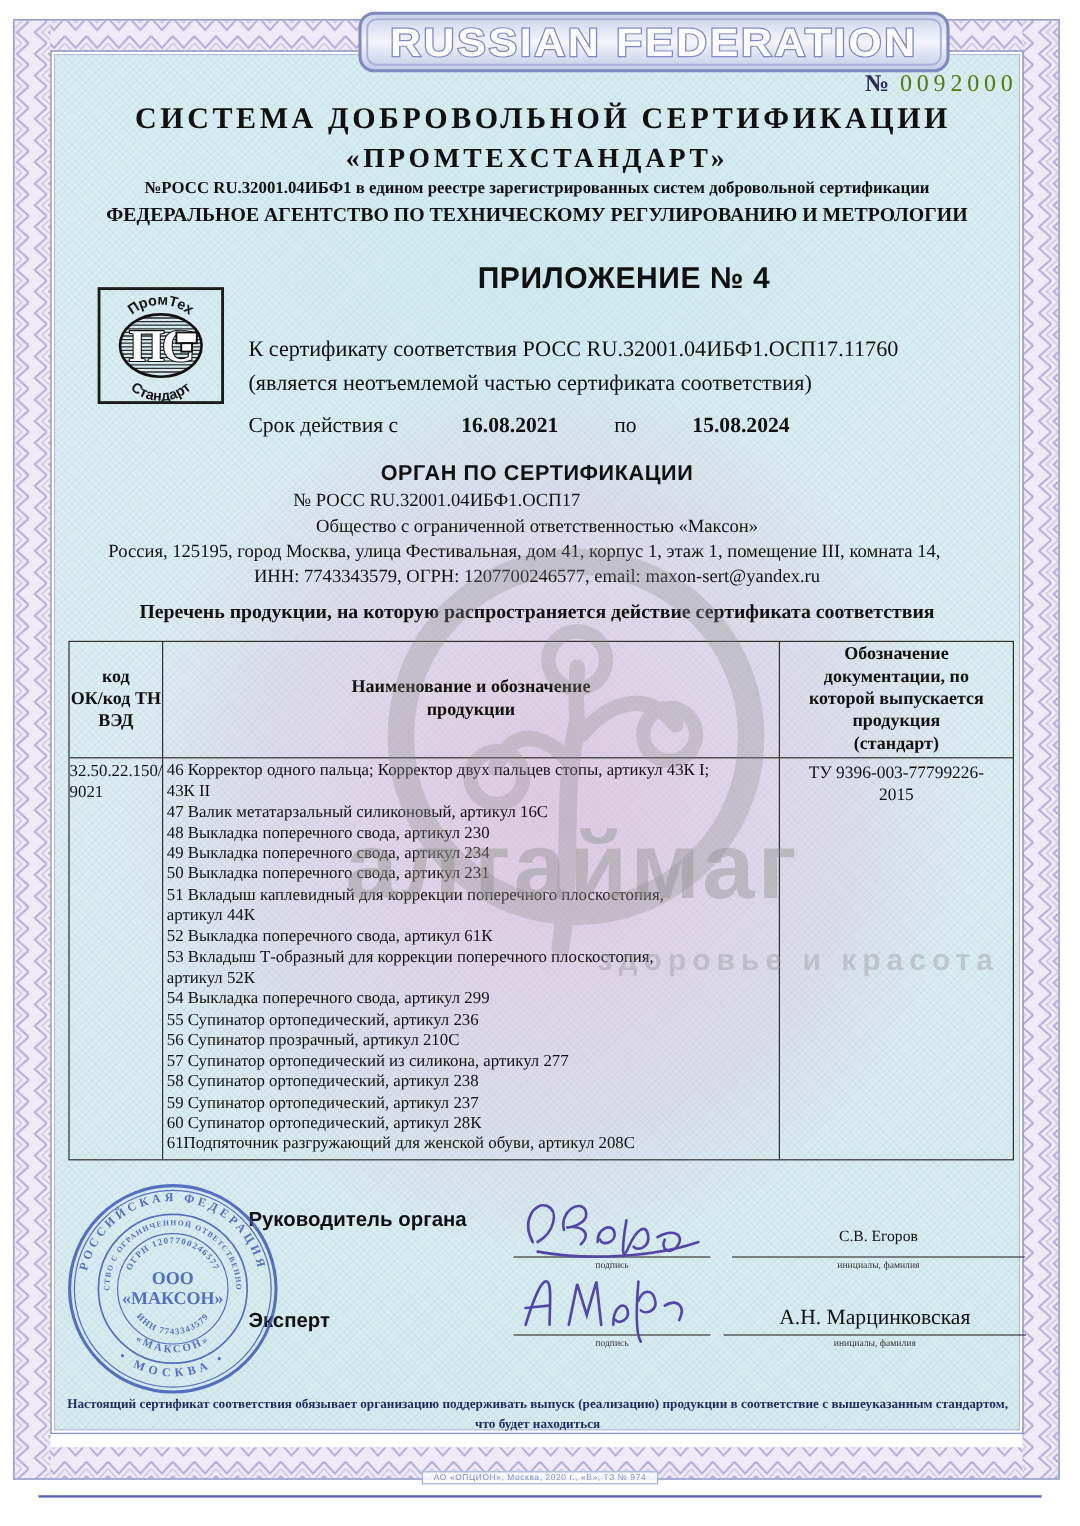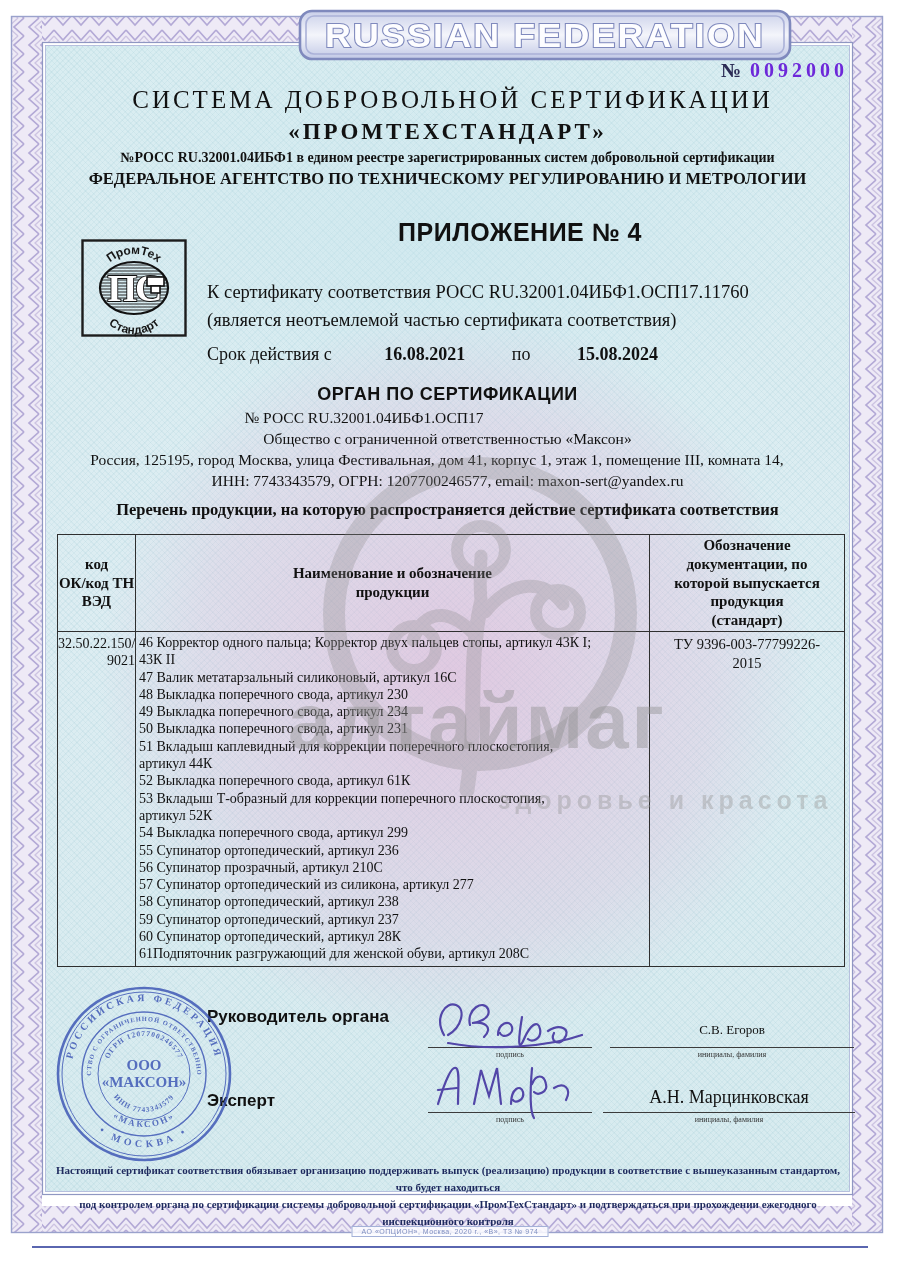--- a/index.html
+++ b/index.html
@@ -20,23 +20,23 @@
       radial-gradient(ellipse 520px 300px at 50% 16%, rgba(196,228,236,.45), rgba(196,228,236,0) 72%),
       repeating-linear-gradient(45deg, rgba(118,178,192,.10) 0 1px, rgba(255,255,255,0) 1px 4px),
       repeating-linear-gradient(-45deg, rgba(118,178,192,.10) 0 1px, rgba(255,255,255,0) 1px 4px),
       linear-gradient(180deg,#d9edf1 0%,#ddedf2 50%,#d7ebef 100%);
   }
 
   
   .badge{left:298px;top:9px;width:494px;height:52px;}
   .serial{right:52px;top:59px;font-size:20px;letter-spacing:1px;}
   .serial .no{color:#2c2c55;font-weight:bold;margin-right:8px;}
-  .serial .digits{color:#6d28d9;letter-spacing:4px;font-weight:bold;}
-
-  .title1{left:45px;top:86px;width:815px;font-size:25px;font-weight:normal;letter-spacing:3px;}
+  .serial .digits{color:#4d7c0f;letter-spacing:4px;font-weight:normal;}
+
+  .title1{left:45px;top:86px;width:815px;font-size:25px;font-weight:bold;letter-spacing:3px;}
   .title2{left:45px;top:119px;width:805px;font-size:23px;font-weight:bold;letter-spacing:3px;}
   .registry{left:45px;top:150px;width:805px;font-size:14px;font-weight:bold;}
   .agency{left:45px;top:169px;width:805px;font-size:16.5px;font-weight:bold;}
 
   .appendix-title{left:210px;top:218px;width:620px;font-size:25px;font-weight:bold;letter-spacing:.5px;}
   .cert-line1{left:207px;top:282px;width:620px;font-size:18.5px;}
   .cert-line2{left:207px;top:310px;width:620px;font-size:18.5px;}
   .validity{left:207px;top:344px;width:640px;font-size:18px;}
   .validity .lbl{margin-right:48px;}
   .validity .date{font-weight:bold;margin-right:42px;}
@@ -53,21 +53,21 @@
   .table{
     left:57px;top:534px;width:786px;height:431px;
     border:1.5px solid #2f2f2f;display:grid;
     grid-template-columns:78px 514px 1fr;grid-template-rows:97px 1fr;
     background:transparent;
   }
   .cell{border-right:1.5px solid #2f2f2f;border-bottom:1.5px solid #2f2f2f;}
   .cell.last-col{border-right:none;}
   .cell.last-row{border-bottom:none;}
   .th{display:flex;align-items:center;justify-content:center;font-weight:bold;font-size:15px;line-height:1.25;text-align:center;}
-  .code-cell{font-size:14px;text-align:right;padding-top:3px;line-height:1.22;}
+  .code-cell{font-size:14px;text-align:left;padding-top:3px;line-height:1.22;}
   .items-cell{padding:2px 2px 0 3px;font-size:14px;line-height:17.3px;}
   .doc-cell{font-size:14.5px;text-align:center;padding-top:3px;line-height:1.3;}
 
   
   .wm{pointer-events:none;z-index:30;}
   .wm-big{left:288px;top:676px;font-family:"Liberation Sans",sans-serif;font-size:78px;font-weight:bold;color:#8f8f8f;opacity:.42;letter-spacing:3px;}
   .wm-small{left:498px;top:786px;font-family:"Liberation Sans",sans-serif;font-size:25px;font-weight:bold;color:#979797;opacity:.40;letter-spacing:5px;}
   .wm-logo{left:315px;top:452px;opacity:.30;}
 
   
@@ -323,16 +323,15 @@
     <text font-size="9" letter-spacing="2"><textPath href="#stMidBot" startOffset="50%" text-anchor="middle">«МАКСОН»</textPath></text>
     <text font-size="7.4" letter-spacing="1"><textPath href="#stInTop" startOffset="50%" text-anchor="middle">ОГРН 1207700246577</textPath></text>
     <text font-size="7.4" letter-spacing="1"><textPath href="#stInBot" startOffset="50%" text-anchor="middle">ИНН 7743343579</textPath></text>
     <text x="92" y="88" text-anchor="middle" font-size="15">ООО</text>
     <text x="92" y="105" text-anchor="middle" font-size="15">«МАКСОН»</text>
   </g>
 </svg>
 
 <div class="abs bottom-note" style="z-index:10;">
   <div>Настоящий сертификат соответствия обязывает организацию поддерживать выпуск (реализацию) продукции в соответствие с вышеуказанным стандартом, что будет находиться</div>
-  <div>под контролем органа по сертификации системы добровольной сертификации «ПромТехСтандарт» и подтверждаться при прохождении ежегодного инспекционного контроля</div>
 </div>
 <div class="abs footer-line"></div>
 <div class="abs print-box">АО «ОПЦИОН», Москва, 2020 г., «В», ТЗ № 974</div>
 
 </body></html>

